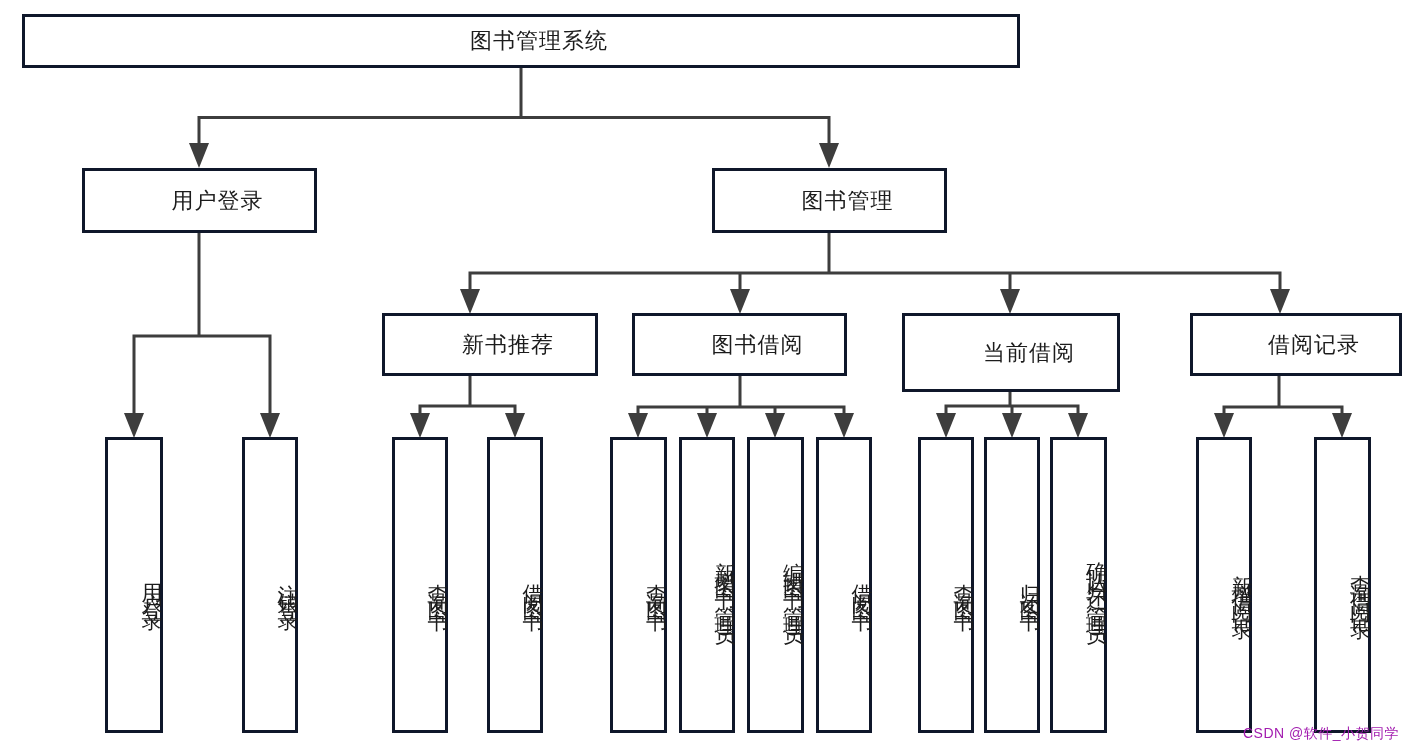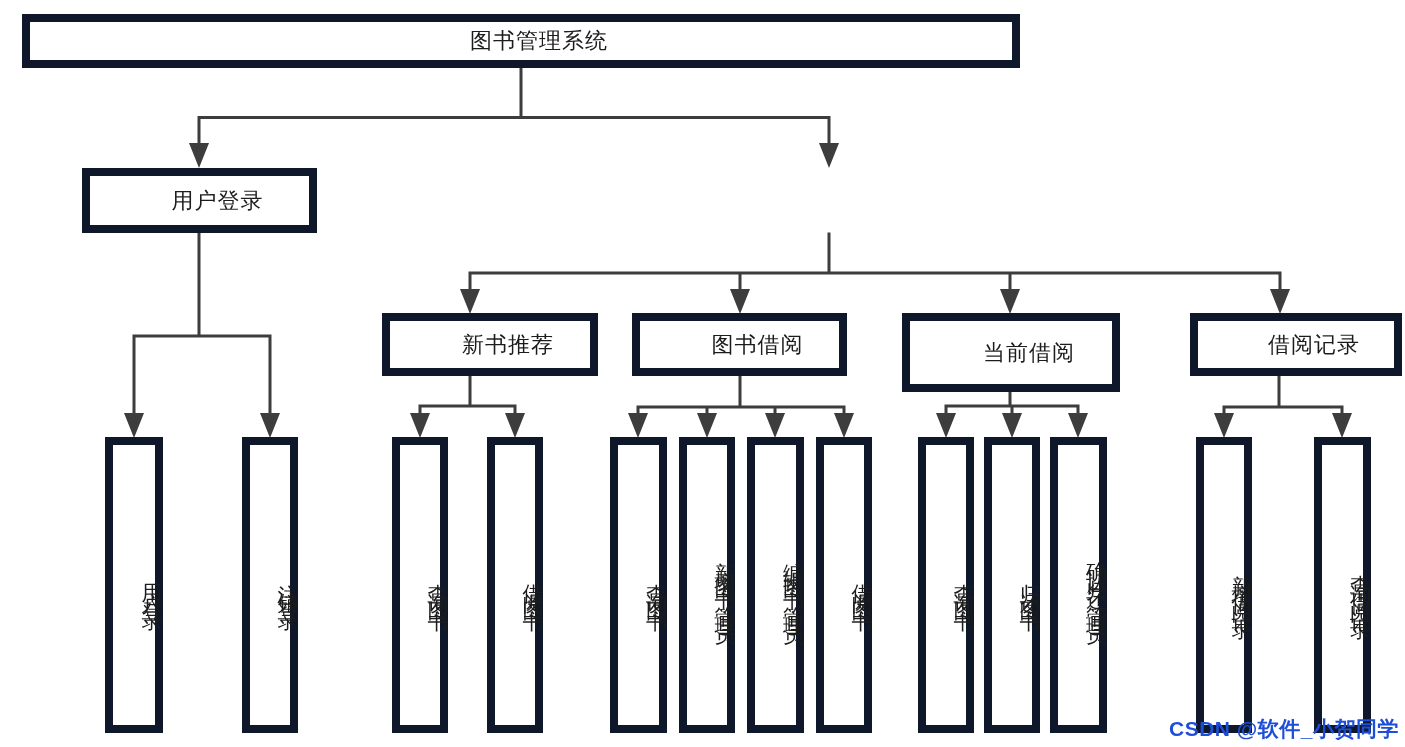--- a/index.html
+++ b/index.html
@@ -13,46 +13,45 @@
     overflow: hidden;
   }
   .wires {
     position: absolute;
     left: 0; top: 0;
     z-index: 1;
   }
   .node {
     position: absolute;
     background: #ffffff;
-    border: 8px solid #0f172a;
+    border: 3px solid #0f172a;
     display: flex;
     align-items: center;
     justify-content: center;
     z-index: 2;
     color: #1c1c1c;
     padding-left: 36px;
   }
   .node.h { font-size: 22px; letter-spacing: 1px; }
   .node.v span {
     writing-mode: vertical-rl;
     text-orientation: mixed;
     font-size: 21px;
     letter-spacing: 9px;
     line-height: 1.05;
     white-space: nowrap;
   }
   .watermark {
     position: absolute;
     right: 6px;
     bottom: 4px;
-    font-size: 21px;
+    font-size: 14px;
     letter-spacing: 0.5px;
-    color: #1d4ed8;
+    color: #a21caf;
     z-index: 3;
-    font-weight: bold;
   }
 </style>
 </head>
 <body>
 
 <div class="stage">
 
   <svg class="wires" width="1405" height="747" viewBox="0 0 1405 747">
     <g stroke="#3d3d3d" stroke-width="3" fill="none" stroke-linecap="square">
 
@@ -92,20 +91,23 @@
       <polygon points="1332,413 1352,413 1342,438"></polygon>
     </g>
   </svg>
 
   <div class="node h" style="left:22px; top:14px; width:998px; height:54px;">
     <span>图书管理系统</span>
   </div>
 
   <div class="node h" style="left:82px; top:168px; width:235px; height:65px;">
     <span>用户登录</span>
+  </div>
+  <div class="node h" style="left:712px; top:168px; width:235px; height:65px;">
+    <span>图书管理</span>
   </div>
 
   <div class="node h" style="left:362px; top:313px; width:216px; height:63px;margin-left:20px;">
     <span>新书推荐</span>
   </div>
   <div class="node h" style="left:632px; top:313px; width:215px; height:63px;">
     <span>图书借阅</span>
   </div>
   <div class="node h" style="left:902px; top:313px; width:218px; height:79px;">
     <span>当前借阅</span>

